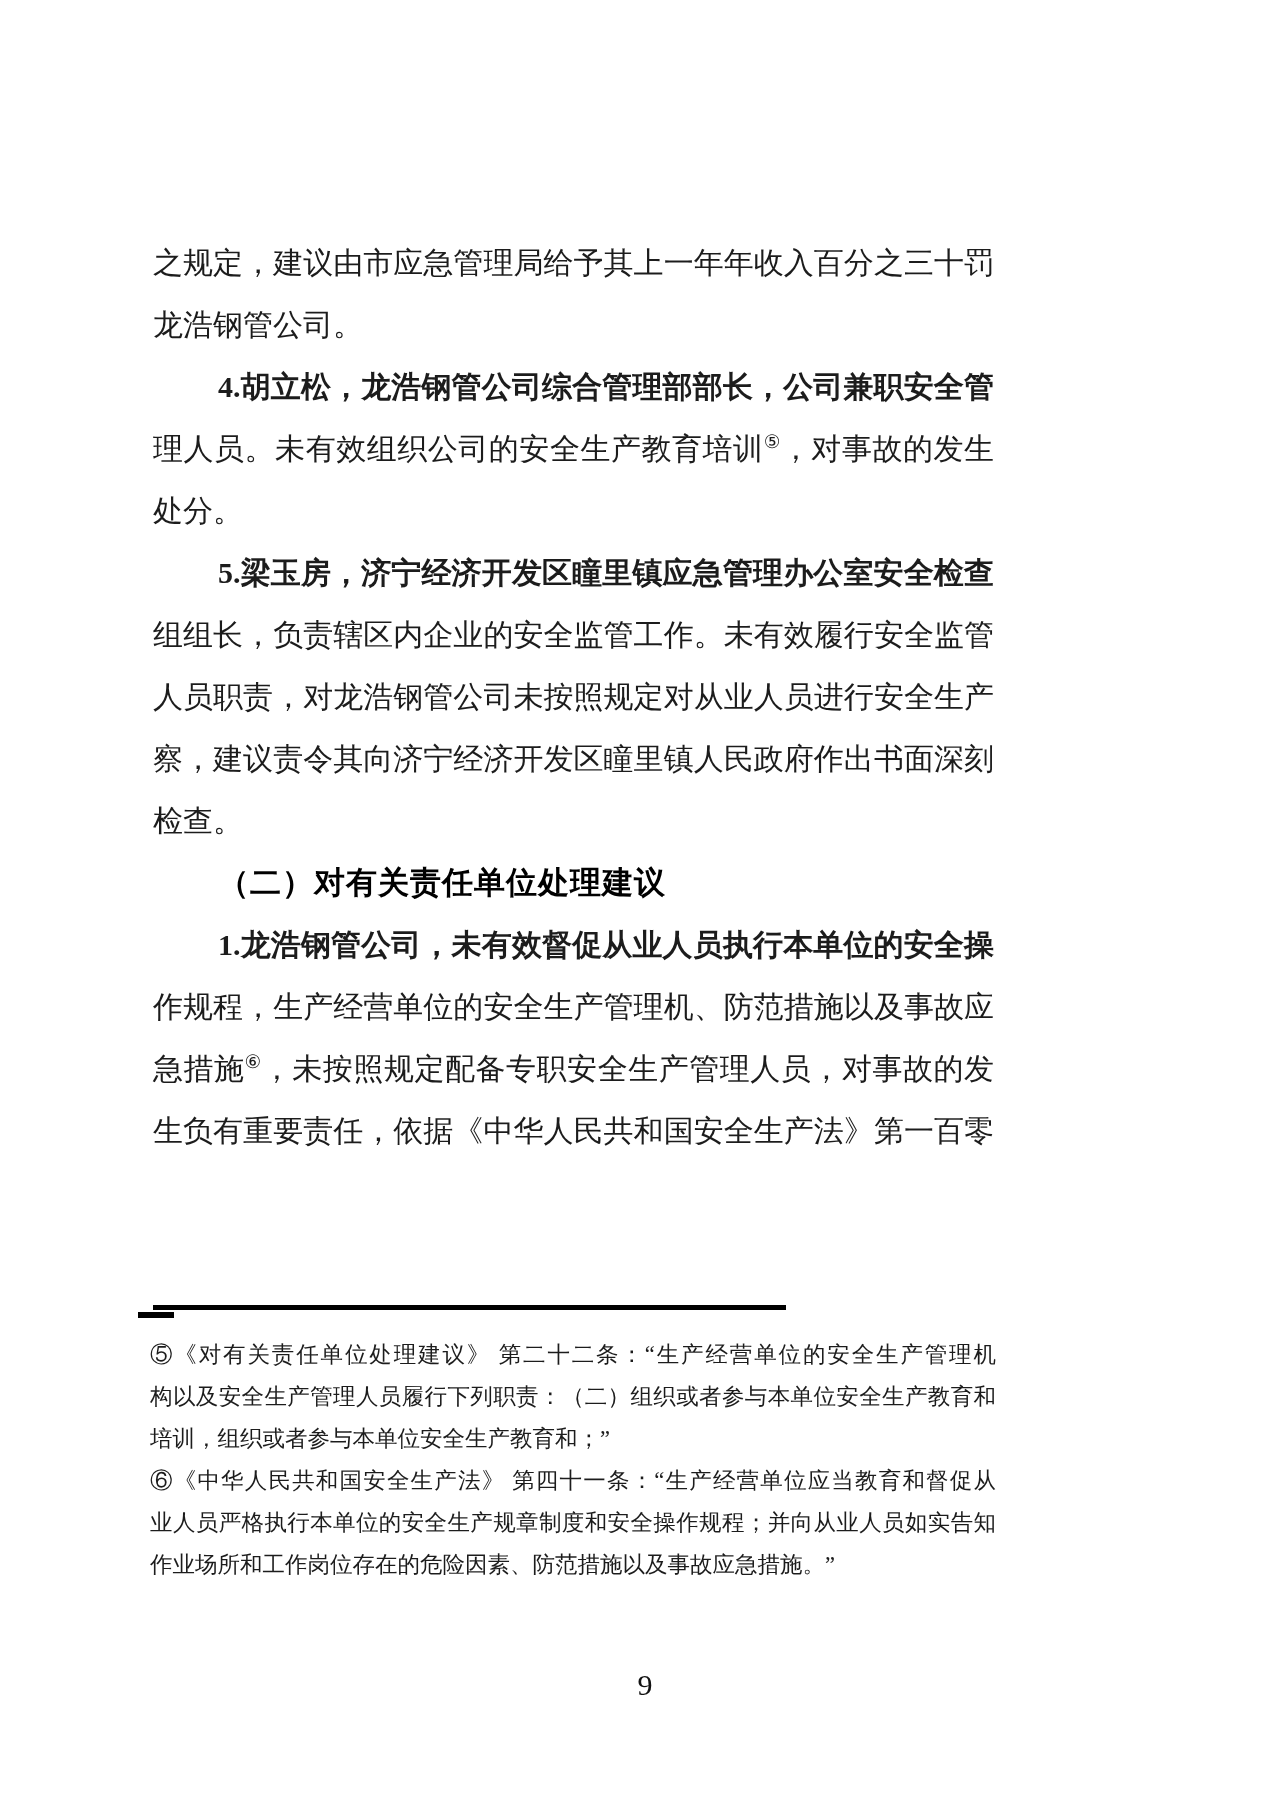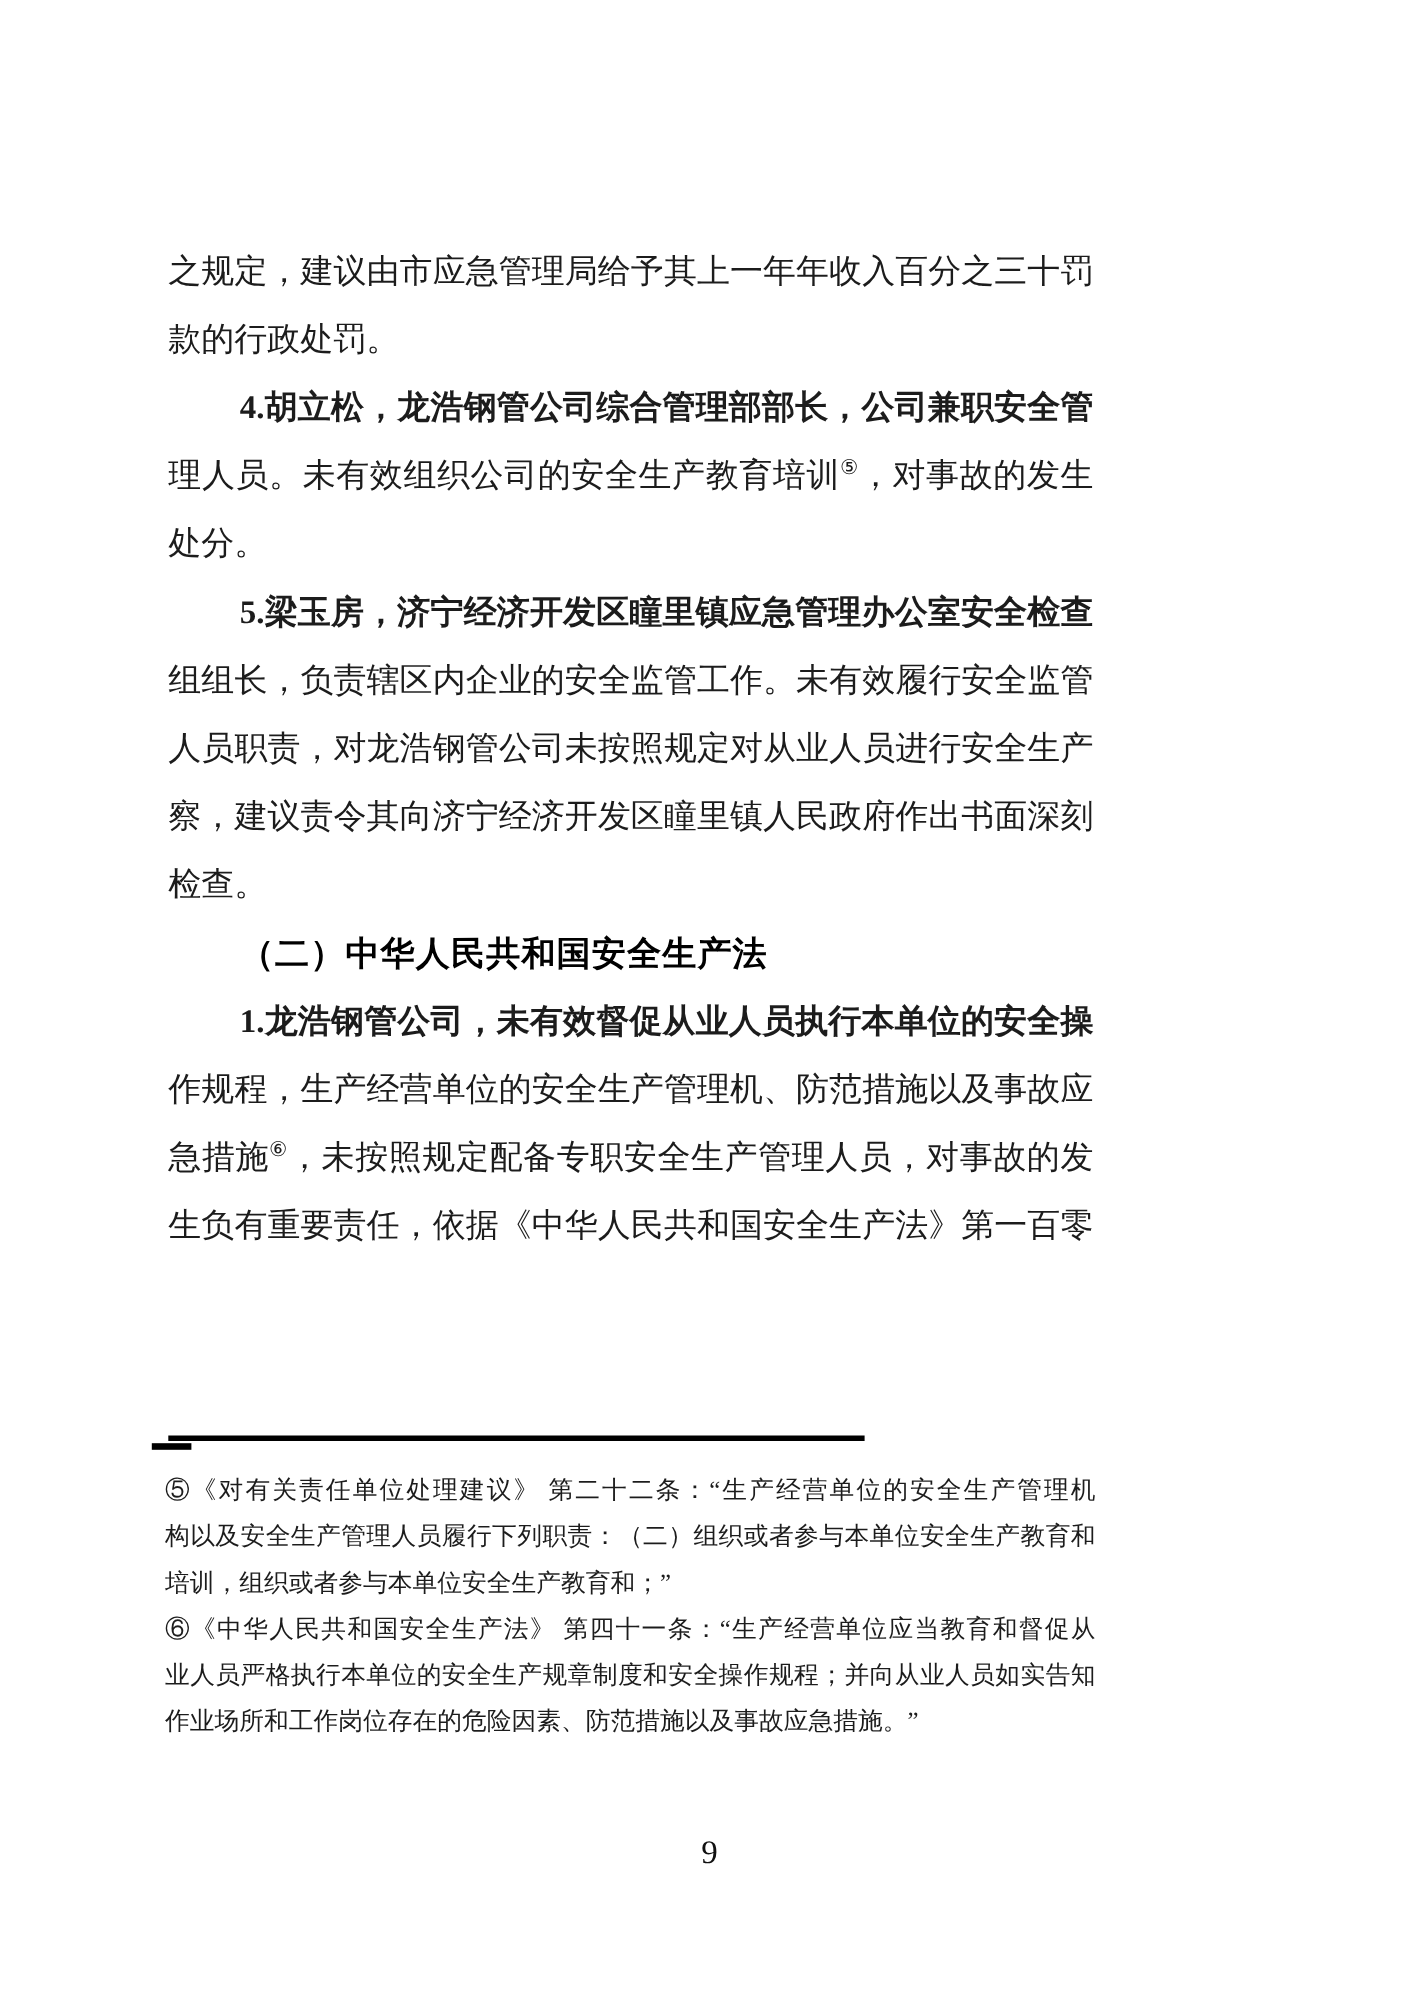--- a/index.html
+++ b/index.html
@@ -9,21 +9,21 @@
     height: 1810px;
     margin: 0 auto;
     background: #ffffff;
     overflow: hidden;
     font-family: "Liberation Serif", "DejaVu Serif", serif;
     color: #1c1c1c;
   }
   .body-block {
     position: absolute;
     left: 153px;
-    top: 216px;
+    top: 232px;
     width: 841px;
   }
   .bline {
     font-size: 30px;
     line-height: 62px;
     height: 62px;
     text-align: justify;
     text-align-last: justify;
     white-space: normal;
   }
@@ -82,30 +82,30 @@
     color: #111111;
   }
 </style>
 </head>
 <body>
 
 <div class="page">
 
   <div class="body-block">
     <div class="bline">之规定，建议由市应急管理局给予其上一年年收入百分之三十罚</div>
-    <div class="bline end">款的行政处罚。</div>
+    <div class="bline end">龙浩钢管公司。</div>
     <div class="bline indent">4.胡立松，龙浩钢管公司综合管理部部长，公司兼职安全管</div>
     <div class="bline">理人员。未有效组织公司的安全生产教育培训<sup class="fn-ref">⑤</sup>，对事故的发生</div>
     <div class="bline end">处分。</div>
     <div class="bline indent">5.梁玉房，济宁经济开发区瞳里镇应急管理办公室安全检查</div>
     <div class="bline">组组长，负责辖区内企业的安全监管工作。未有效履行安全监管</div>
     <div class="bline">人员职责，对龙浩钢管公司未按照规定对从业人员进行安全生产</div>
     <div class="bline">察，建议责令其向济宁经济开发区瞳里镇人民政府作出书面深刻</div>
     <div class="bline end">检查。</div>
-    <div class="bline indent heading">（二）中华人民共和国安全生产法</div>
+    <div class="bline indent heading">（二）对有关责任单位处理建议</div>
     <div class="bline indent">1.龙浩钢管公司，未有效督促从业人员执行本单位的安全操</div>
     <div class="bline">作规程，生产经营单位的安全生产管理机、防范措施以及事故应</div>
     <div class="bline">急措施<sup class="fn-ref">⑥</sup>，未按照规定配备专职安全生产管理人员，对事故的发</div>
     <div class="bline">生负有重要责任，依据《中华人民共和国安全生产法》第一百零</div>
   </div>
 
   <div class="fn-sep"></div>
   <div class="fn-sep-tick"></div>
 
   <div class="fn-block">

